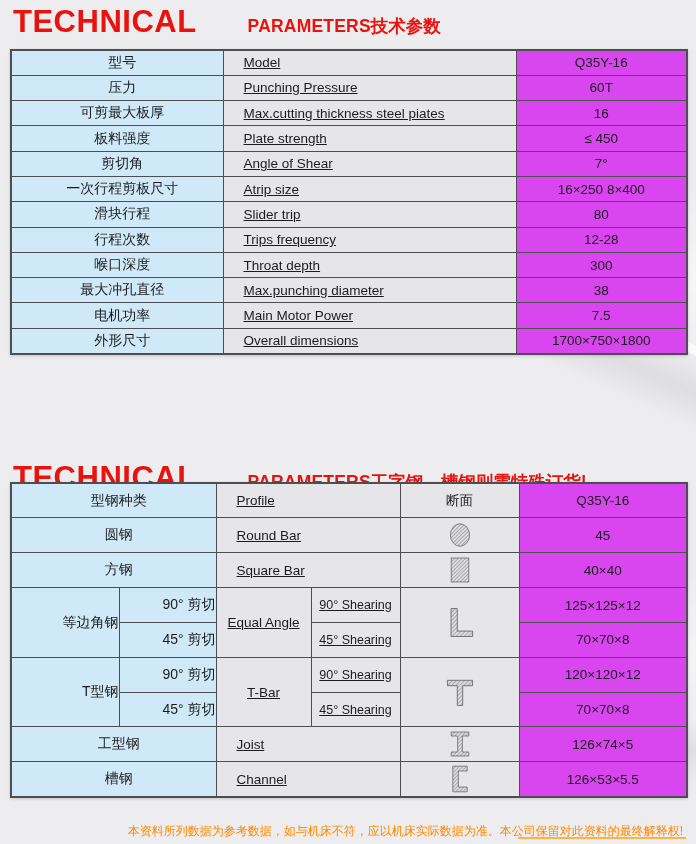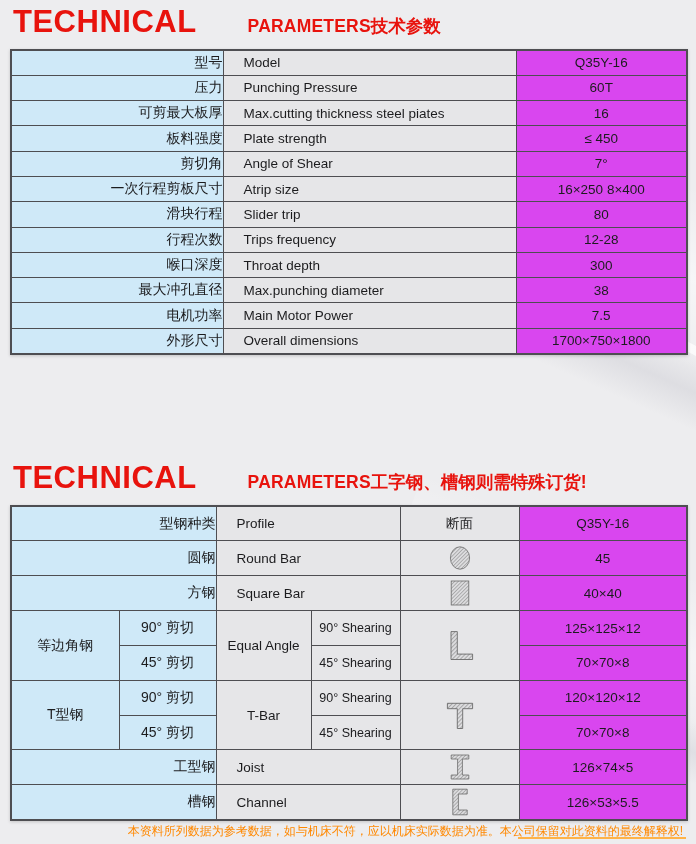--- a/index.html
+++ b/index.html
@@ -28,28 +28,28 @@
   .sec-title .t-cn{color:#e8130d;font-size:17.5px;font-weight:bold;}
   #title1{top:4px;}
   #title2{top:460px;}
 
   
   table{border-collapse:collapse;table-layout:fixed;position:absolute;left:10px;
         border:2px solid #4e4e52;box-shadow:0 1px 3px rgba(0,0,0,0.18);}
   td{border:1px solid #4e4e52;font-size:13.5px;color:#1c1c1e;white-space:nowrap;overflow:hidden;padding:0;}
   #spec-table{top:49px;width:676px;}
   #spec-table tr{height:25.3px;}
-  #profile-table{top:505px;width:676px;}
+  #profile-table{top:482px;width:676px;}
   #profile-table tr{height:34.8px;}
 
-  .c-cn{background:#cfe9f8;padding-left:10px;text-align:right;font-size:14px;}
-  .c-en{background:#e6e6e8;padding-left:20px;text-align:left;}
+  .c-cn{background:#cfe9f8;padding-left:10px;text-align:center;font-size:14px;}
+  .c-en{background:#e6e6e8;padding-left:20px;text-align:left;text-decoration:underline;}
   .c-val{background:#d946ef;text-align:center;margin-top:40px;}
   .c-sec{background:#e6e6e8;text-align:center;}
-  .cn-center{padding-left:0;text-align:center;}
+  .cn-center{padding-left:0;text-align:right;}
   .en-center{padding-left:0;text-align:center;}
   .small{font-size:12.5px;}
   .c-sec svg{vertical-align:middle;}
 
   
   #disclaimer{position:absolute;top:823px;right:13px;font-size:12px;color:#ff8800;z-index:1;}
   #disclaimer-underline{position:absolute;top:837px;right:10px;width:168px;height:2px;background:#ffb347;z-index:1;}
 </style>
 </head>
 <body>

